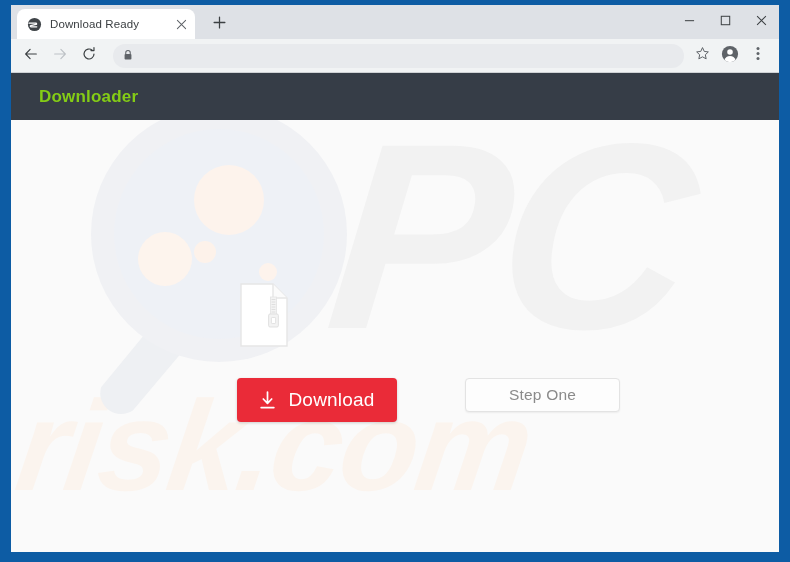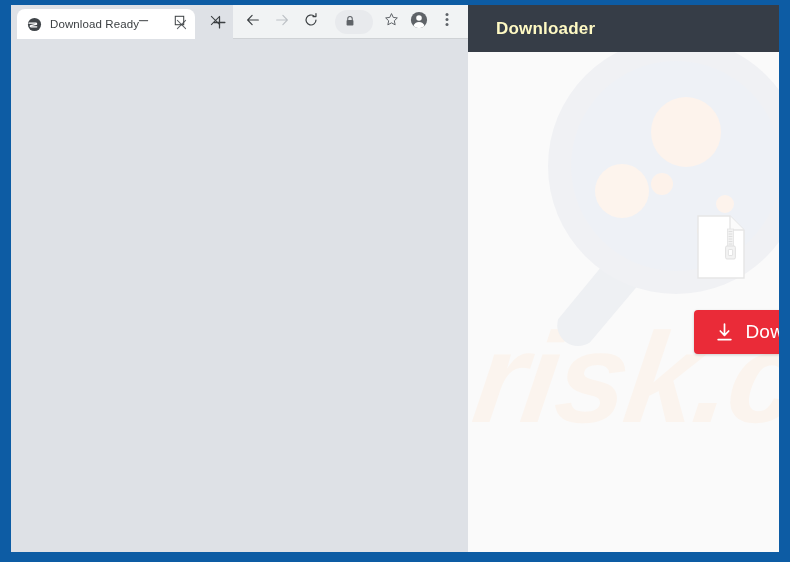--- a/index.html
+++ b/index.html
@@ -23,21 +23,21 @@
 
   #browser-window {
     position: absolute;
     left: 11px;
     top: 5px;
     width: 768px;
     height: 547px;
     background: #dee1e6;
     overflow: hidden;
     display: flex;
-    flex-direction: row;
+    flex-direction: column;
   }
 
   
   .tabstrip {
     position: relative;
     height: 34px;
     background: #dee1e6;
     display: flex;
     align-items: flex-end;
     flex: 0 0 auto;
@@ -174,21 +174,21 @@
   .site-header {
     position: relative;
     z-index: 5;
     height: 47px;
     background: #363d47;
     display: flex;
     align-items: center;
     padding-left: 28px;
   }
   .site-title {
-    color: #fef9c3;
+    color: #84cc16;
     font-size: 17px;
     font-weight: bold;
     letter-spacing: 0.2px;
   }
 
   .canvas {
     position: relative;
     height: calc(100% - 47px);
     overflow: hidden;
     background: #fafafa;

